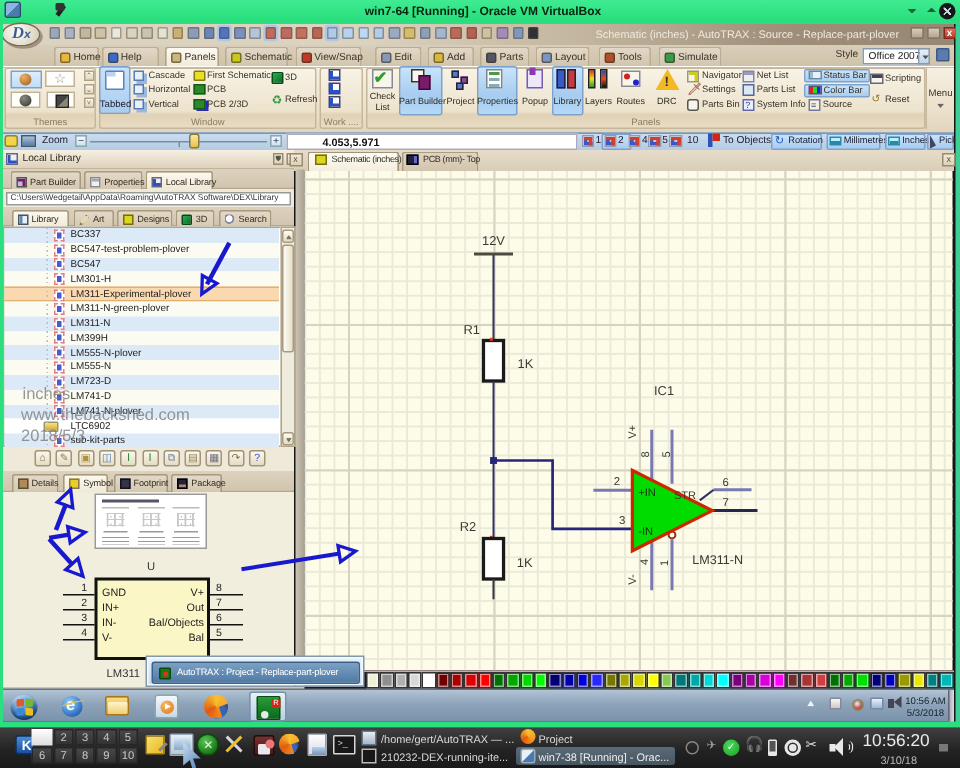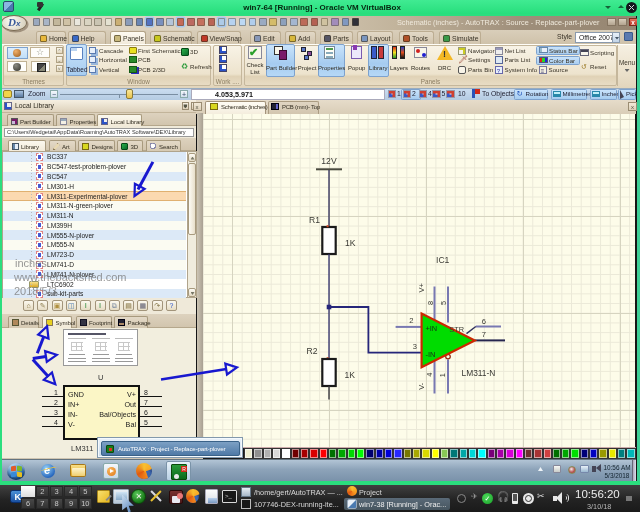--- a/index.html
+++ b/index.html
@@ -727,21 +727,21 @@
         <div class="abs" style="left:2px;top:8px;width:9px;height:5px;background:linear-gradient(#b8d0ec,#7898c0);"></div>
       </div>
 <div class="abs" style="left:222px;top:4.5px;width:15px;height:13.5px;background:#181818;border:1.4px solid #d8d8d8;border-radius:1px;">
         <div class="txt" style="left:2px;top:2px;font-size:6px;color:#ccc;">&gt;_</div>
       </div>
 <div class="abs" style="left:240.5px;top:1.5px;width:10.5px;height:10px;background:linear-gradient(#e8eef4,#a8b8c8);border:1px solid #678;"></div>
 <div class="txt" style="left:254px;top:3.5px;font-size:7.3px;color:#d8d8d8;">/home/gert/AutoTRAX — ...</div>
 <div class="abs" style="left:346.5px;top:1px;width:10px;height:10px;border-radius:50%;background:conic-gradient(from 120deg,#f89820,#e05a10,#f8c030,#f89820);"></div>
 <div class="txt" style="left:359px;top:3.5px;font-size:7.3px;color:#d8d8d8;">Project</div>
 <div class="abs" style="left:240.5px;top:13.5px;width:10.5px;height:10px;background:#181818;border:1px solid #bbb;"></div>
-<div class="txt" style="left:254px;top:16px;font-size:7.3px;color:#d8d8d8;">107746-DEX-running-ite...</div>
+<div class="txt" style="left:254px;top:16px;font-size:7.3px;color:#d8d8d8;">210232-DEX-running-ite...</div>
 <div class="abs" style="left:344px;top:12.5px;width:106px;height:12.5px;background:linear-gradient(#5a6a78,#46555f);border-radius:2px;"></div>
 <div class="abs" style="left:346.5px;top:13.5px;width:10px;height:10px;background:linear-gradient(135deg,#e8f0f8 48%,#4a7ab0 52%);border:1px solid #9ab;border-radius:2px;"></div>
 <div class="txt" style="left:359px;top:16px;font-size:7.3px;color:#eee;">win7-38 [Running] - Orac...</div>
 <div class="abs" style="left:457px;top:494px;"></div>
 <div class="abs" style="left:457px;top:9px;width:9px;height:9px;border-radius:50%;border:1.2px solid #888;"></div>
 <div class="txt" style="left:471px;top:8px;font-size:8px;color:#999;">✈</div>
 <div class="abs" style="left:482px;top:8px;width:11px;height:11px;border-radius:50%;background:radial-gradient(circle at 40% 35%,#4ad858,#18a028);">
         <div class="txt" style="left:2.5px;top:2px;font-size:7px;color:#fff;">✓</div>
       </div>
 <div class="txt" style="left:497px;top:7px;font-size:10px;color:#e8e8e8;">🎧</div>

